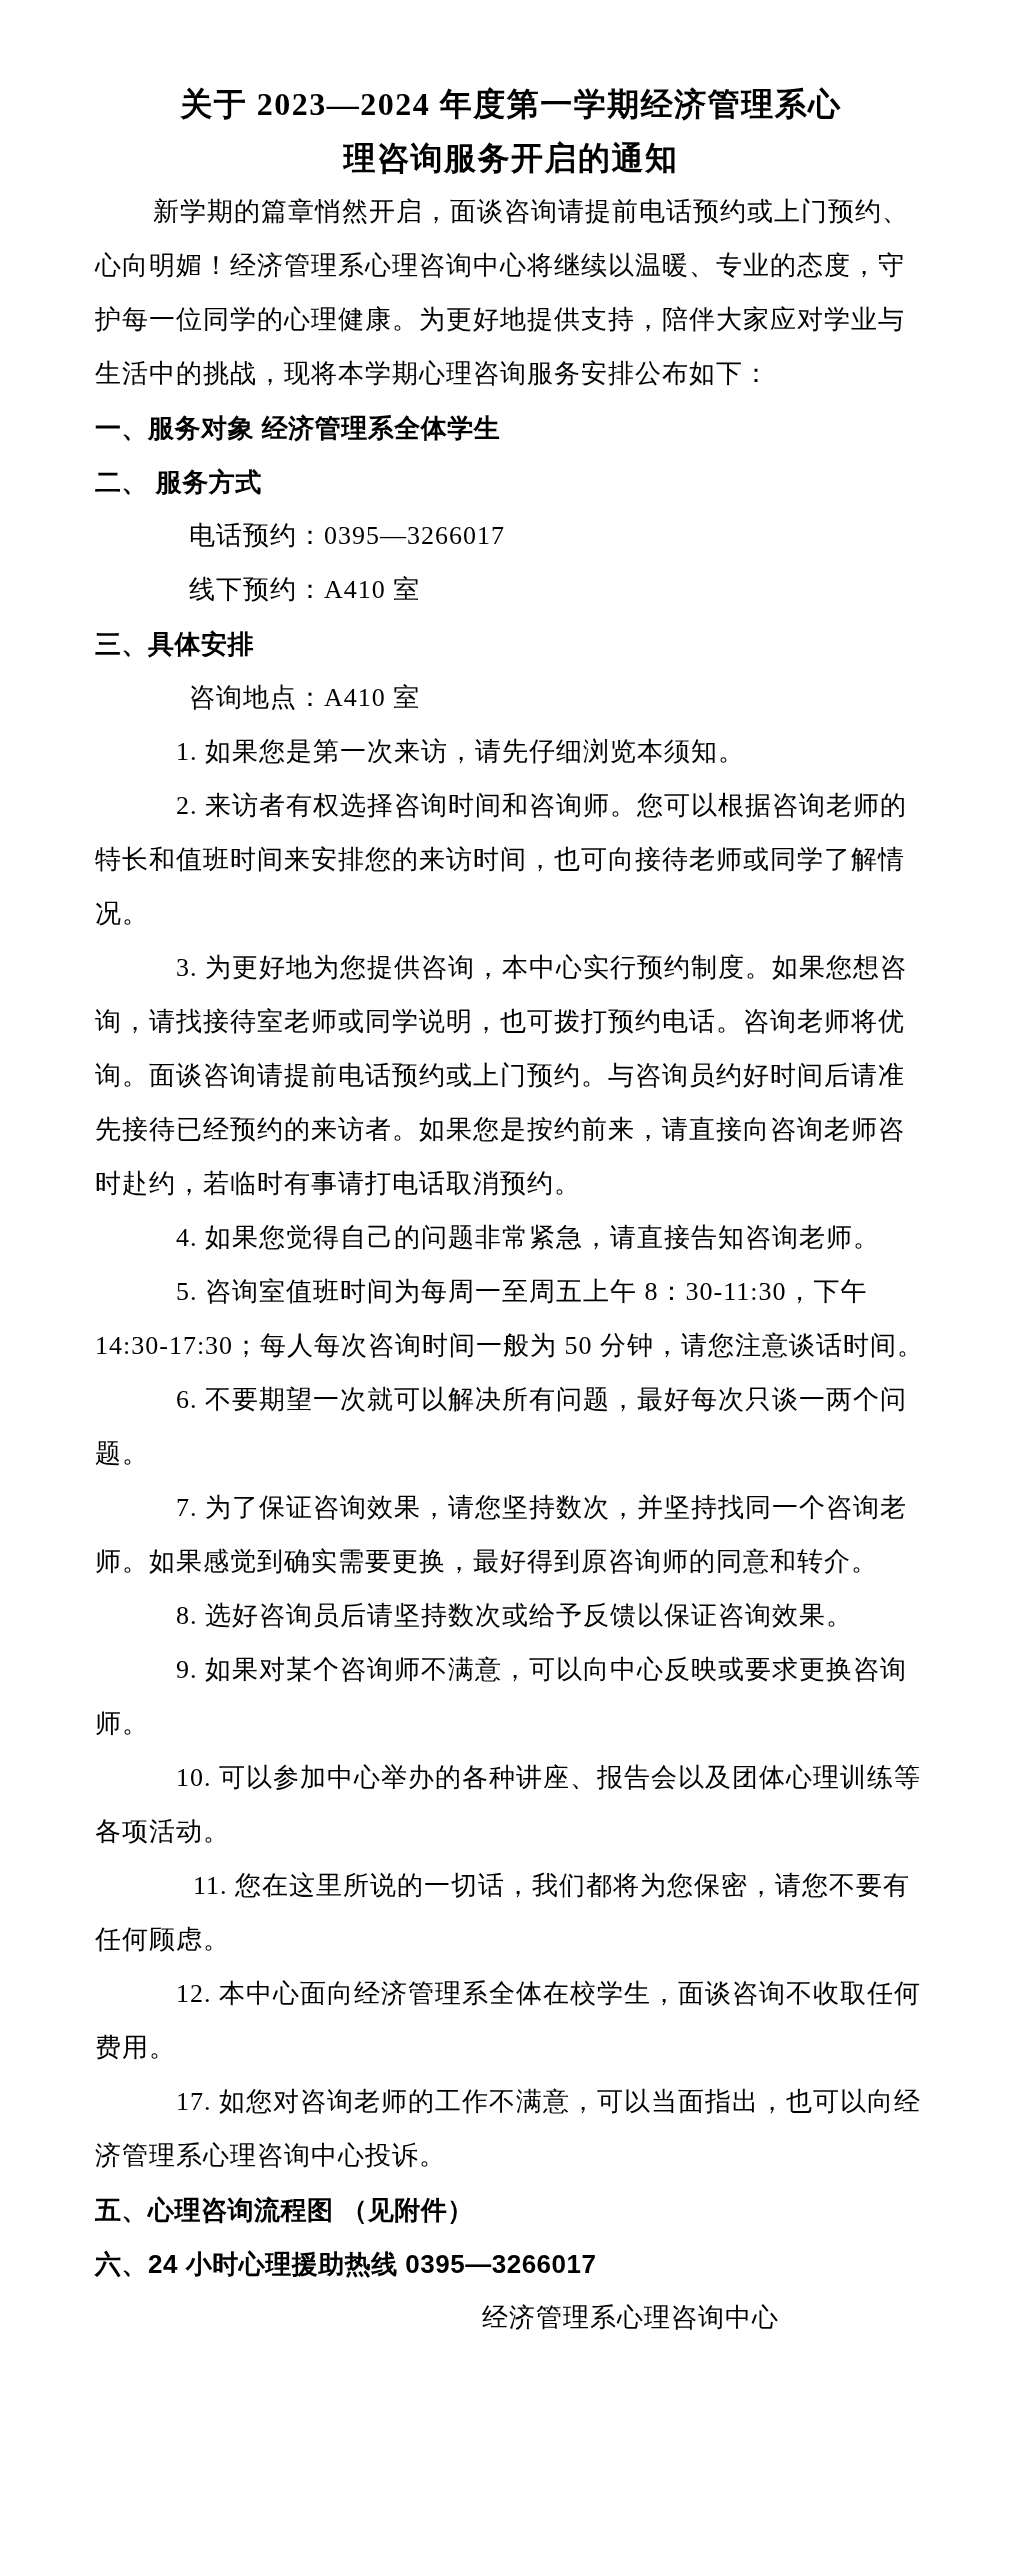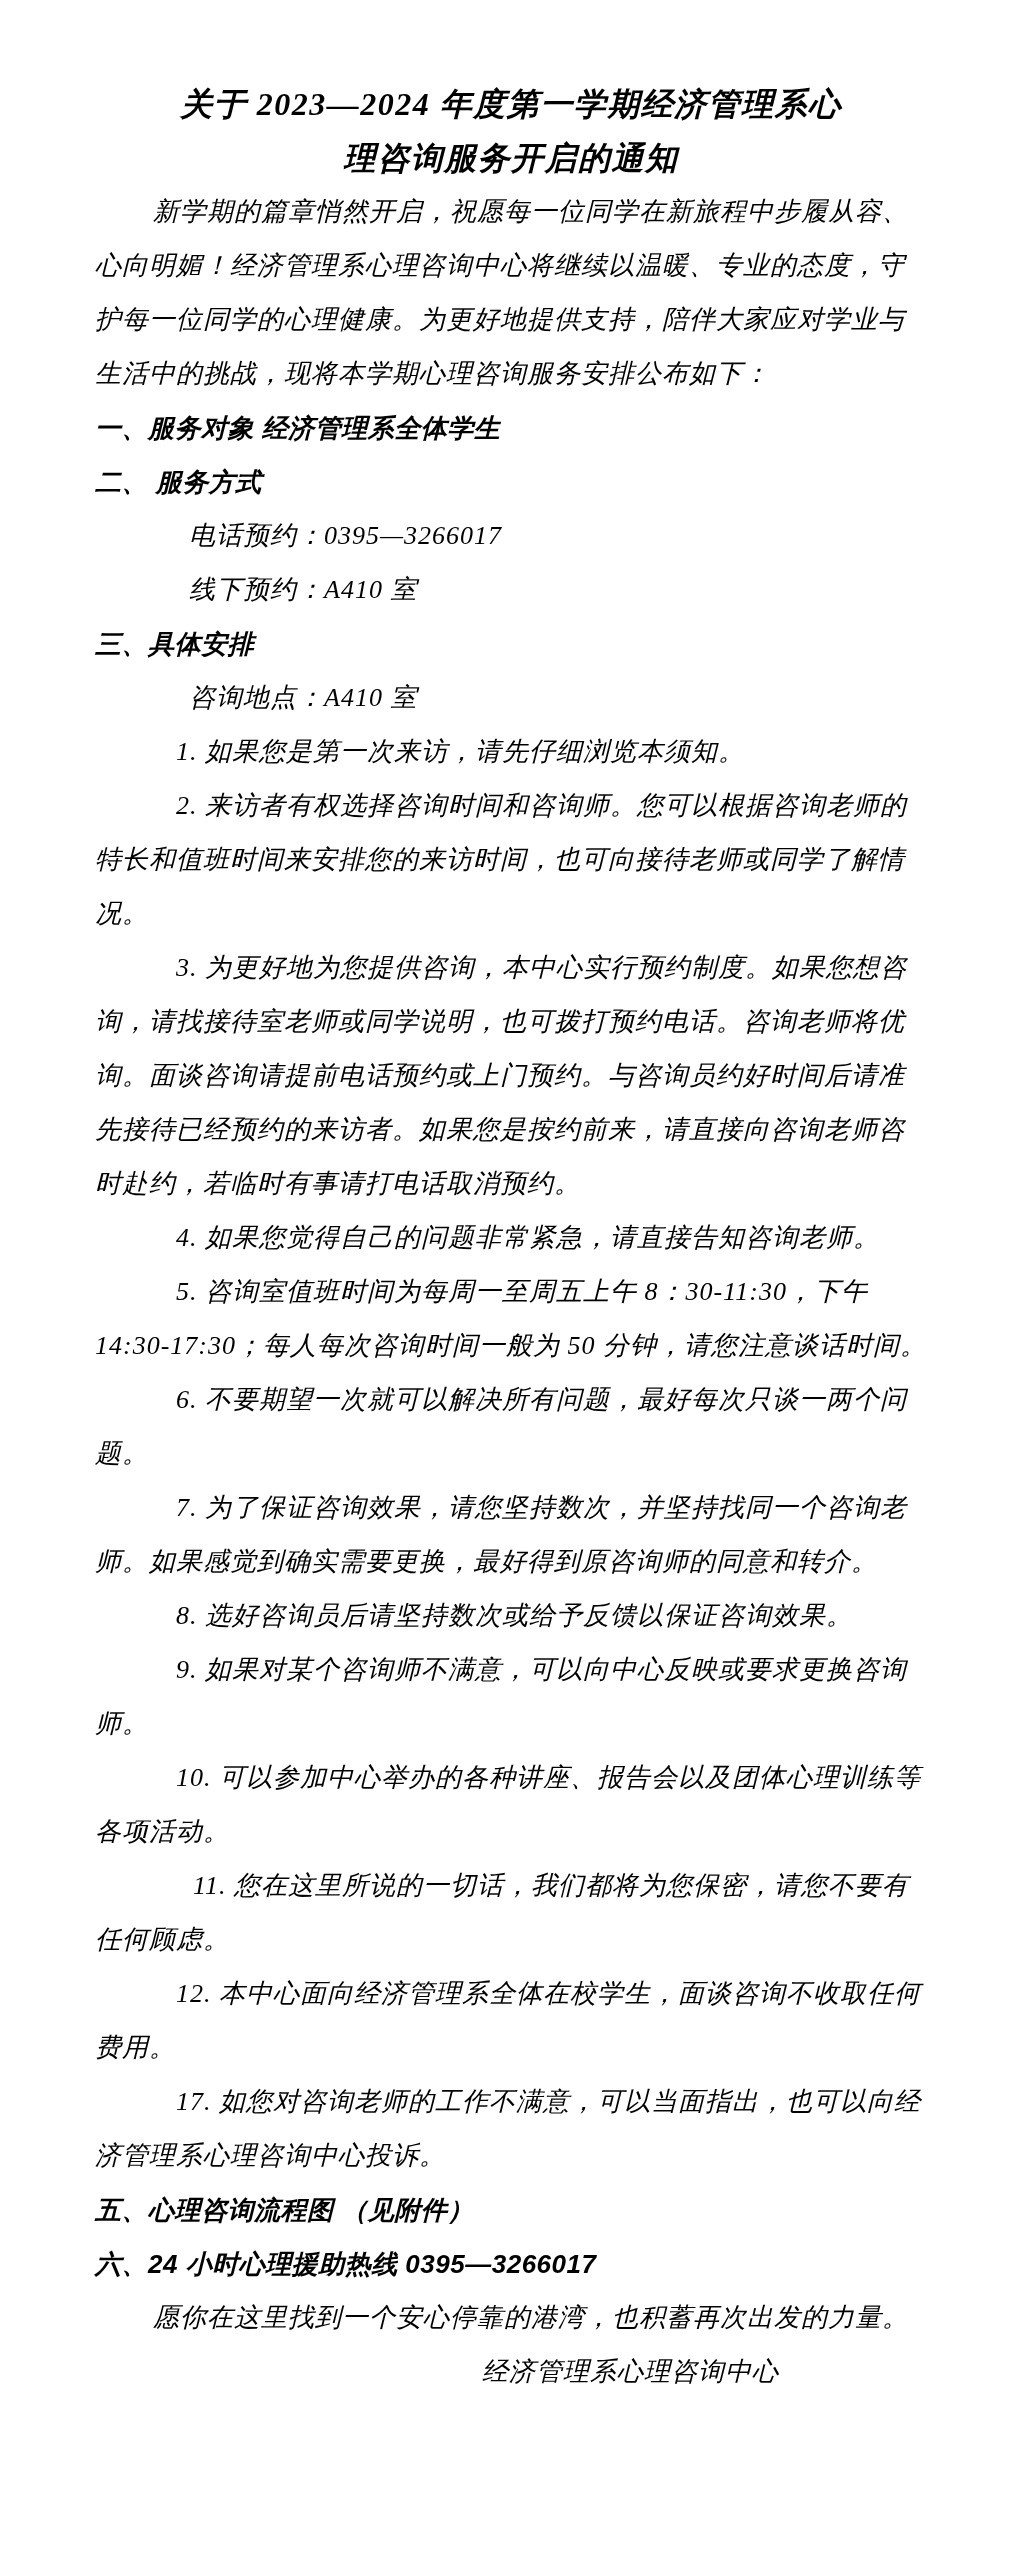--- a/index.html
+++ b/index.html
@@ -3,39 +3,39 @@
 <meta charset="utf-8">
 <style>
   html,body{margin:0;padding:0;}
   body{
     width:1022px;height:3793px;position:relative;background:#ffffff;
     font-family:"Liberation Serif", serif;color:#000;
   }
   .page{position:absolute;inset:0;overflow:hidden;}
   
   .doc{position:absolute;left:95px;top:77px;width:832px;}
-  .ln{height:54px;line-height:54px;font-size:26px;letter-spacing:1px;white-space:nowrap;font-style:italic;}
+  .ln{height:54px;line-height:54px;font-size:26px;letter-spacing:1px;white-space:nowrap;}
   .title{text-align:center;font-weight:bold;font-size:32px;letter-spacing:1.5px;}
   .hd{font-weight:bold;font-family:"Liberation Sans",sans-serif;letter-spacing:0.5px;}
   .ind-first{padding-left:58px;}
   .ind-sub{padding-left:94px;}
   .ind-num{padding-left:81px;}
   .ind-num2{padding-left:98px;}
   .ind-big{padding-left:350px;}
   .right1{text-align:right;padding-right:148px;}
 </style>
 </head>
 <body>
 
 <div class="page">
 
   <div class="doc">
     <div class="ln title">关于 2023—2024 年度第一学期经济管理系心</div>
     <div class="ln title">理咨询服务开启的通知</div>
-    <div class="ln ind-first">新学期的篇章悄然开启，祝愿每一位同学在新旅程中步履从容、</div>
+    <div class="ln ind-first">新学期的篇章悄然开启，面谈咨询请提前电话预约或上门预约、</div>
     <div class="ln">心向明媚！经济管理系心理咨询中心将继续以温暖、专业的态度，守</div>
     <div class="ln">护每一位同学的心理健康。为更好地提供支持，陪伴大家应对学业与</div>
     <div class="ln">生活中的挑战，现将本学期心理咨询服务安排公布如下：</div>
     <div class="ln hd">一、服务对象 经济管理系全体学生</div>
     <div class="ln hd">二、 服务方式</div>
     <div class="ln ind-sub">电话预约：0395—3266017</div>
     <div class="ln ind-sub">线下预约：A410 室</div>
     <div class="ln hd">三、具体安排</div>
     <div class="ln ind-sub">咨询地点：A410 室</div>
     <div class="ln ind-num">1. 如果您是第一次来访，请先仔细浏览本须知。</div>
@@ -60,19 +60,18 @@
     <div class="ln ind-num">10. 可以参加中心举办的各种讲座、报告会以及团体心理训练等</div>
     <div class="ln">各项活动。</div>
     <div class="ln ind-num2">11. 您在这里所说的一切话，我们都将为您保密，请您不要有</div>
     <div class="ln">任何顾虑。</div>
     <div class="ln ind-num">12. 本中心面向经济管理系全体在校学生，面谈咨询不收取任何</div>
     <div class="ln">费用。</div>
     <div class="ln ind-num">17. 如您对咨询老师的工作不满意，可以当面指出，也可以向经</div>
     <div class="ln">济管理系心理咨询中心投诉。</div>
     <div class="ln hd">五、心理咨询流程图 （见附件）</div>
     <div class="ln hd">六、24 小时心理援助热线 0395—3266017</div>
-    <div class="ln ind-first">愿你在这里找到一个安心停靠的港湾，也积蓄再次出发的力量。</div>
     <div class="ln right1">经济管理系心理咨询中心</div>
 
   </div>
 
 </div>
 
 
 </body></html>

